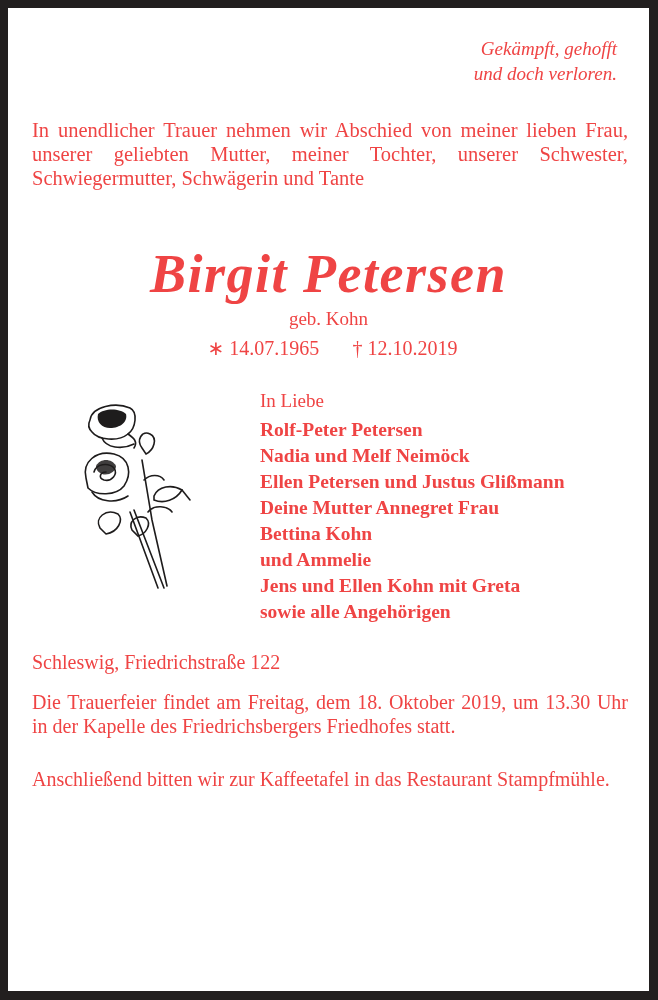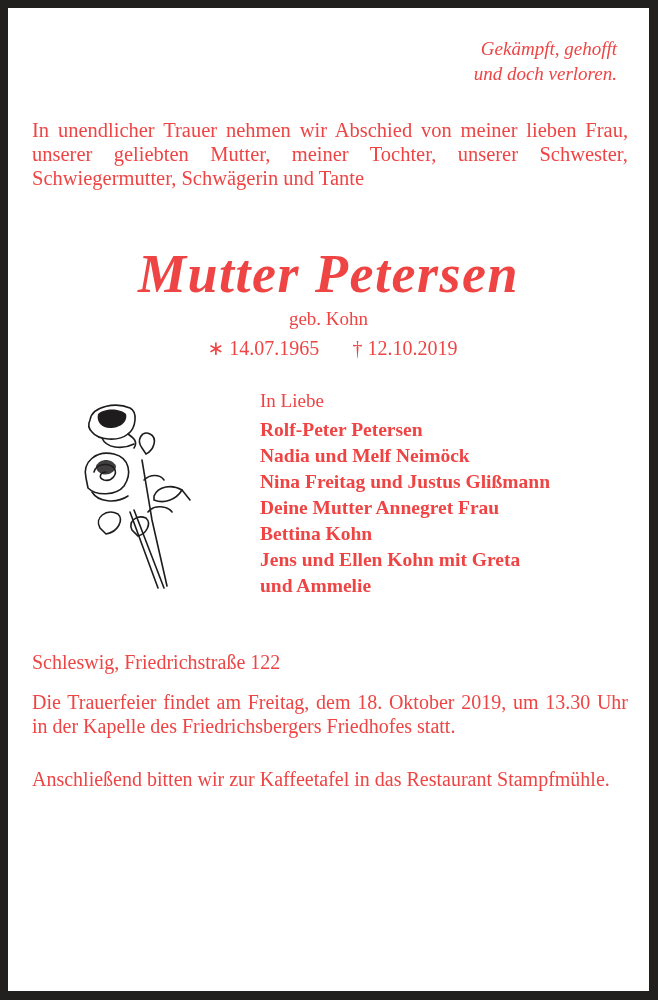--- a/index.html
+++ b/index.html
@@ -99,21 +99,21 @@
 
 <div class="panel">
 
   <div class="motto">
     <div>Gekämpft, gehofft</div>
     <div>und doch verloren.</div>
   </div>
 
   <div class="intro">In unendlicher Trauer nehmen wir Abschied von meiner lieben Frau, unserer geliebten Mutter, meiner Tochter, unserer Schwester, Schwiegermutter, Schwägerin und Tante</div>
 
-  <div class="name">Mutter Petersen</div>
+  <div class="name">Birgit Petersen</div>
   <div class="nee">geb. Kohn</div>
   <div class="dates">
     <span>∗ 14.07.1965</span>
     <span>† 12.10.2019</span>
   </div>
 
   <svg class="rose" viewBox="0 0 120 190">
     <g fill="none" stroke="#1e1c1c" stroke-width="1.6" stroke-linecap="round">
 
       <path d="M62 110 L92 188"></path>
@@ -141,25 +141,26 @@
       <path d="M26 14 C32 8, 48 8, 54 14 C56 22, 48 28, 38 28 C30 28, 24 22, 26 14 Z"></path>
       <path d="M24 66 C28 58, 40 58, 44 66 C44 72, 36 76, 30 74 C26 72, 24 70, 24 66 Z" opacity="0.85"></path>
     </g>
   </svg>
 
   <div class="mourners">
     <div class="lead">In Liebe</div>
     <div class="names">
       <div>Rolf-Peter Petersen</div>
       <div>Nadia und Melf Neimöck</div>
-      <div>Nina Freitag und Justus Glißmann</div>
+      <div>Ellen Petersen und Justus Glißmann</div>
       <div>Deine Mutter Annegret Frau</div>
       <div>Bettina Kohn</div>
+      <div>und Ammelie</div>
       <div>Jens und Ellen Kohn mit Greta</div>
-      <div>und Ammelie</div>
+      <div>sowie alle Angehörigen</div>
     </div>
   </div>
 
   <div class="para p-addr">Schleswig, Friedrichstraße 122</div>
   <div class="para p-service">Die Trauerfeier findet am Freitag, dem 18. Oktober 2019, um 13.30 Uhr in der Kapelle des Friedrichsbergers Friedhofes statt.</div>
   <div class="para p-coffee">Anschließend bitten wir zur Kaffeetafel in das Restaurant Stampfmühle.</div>
 
 </div>
 
 </body></html>

